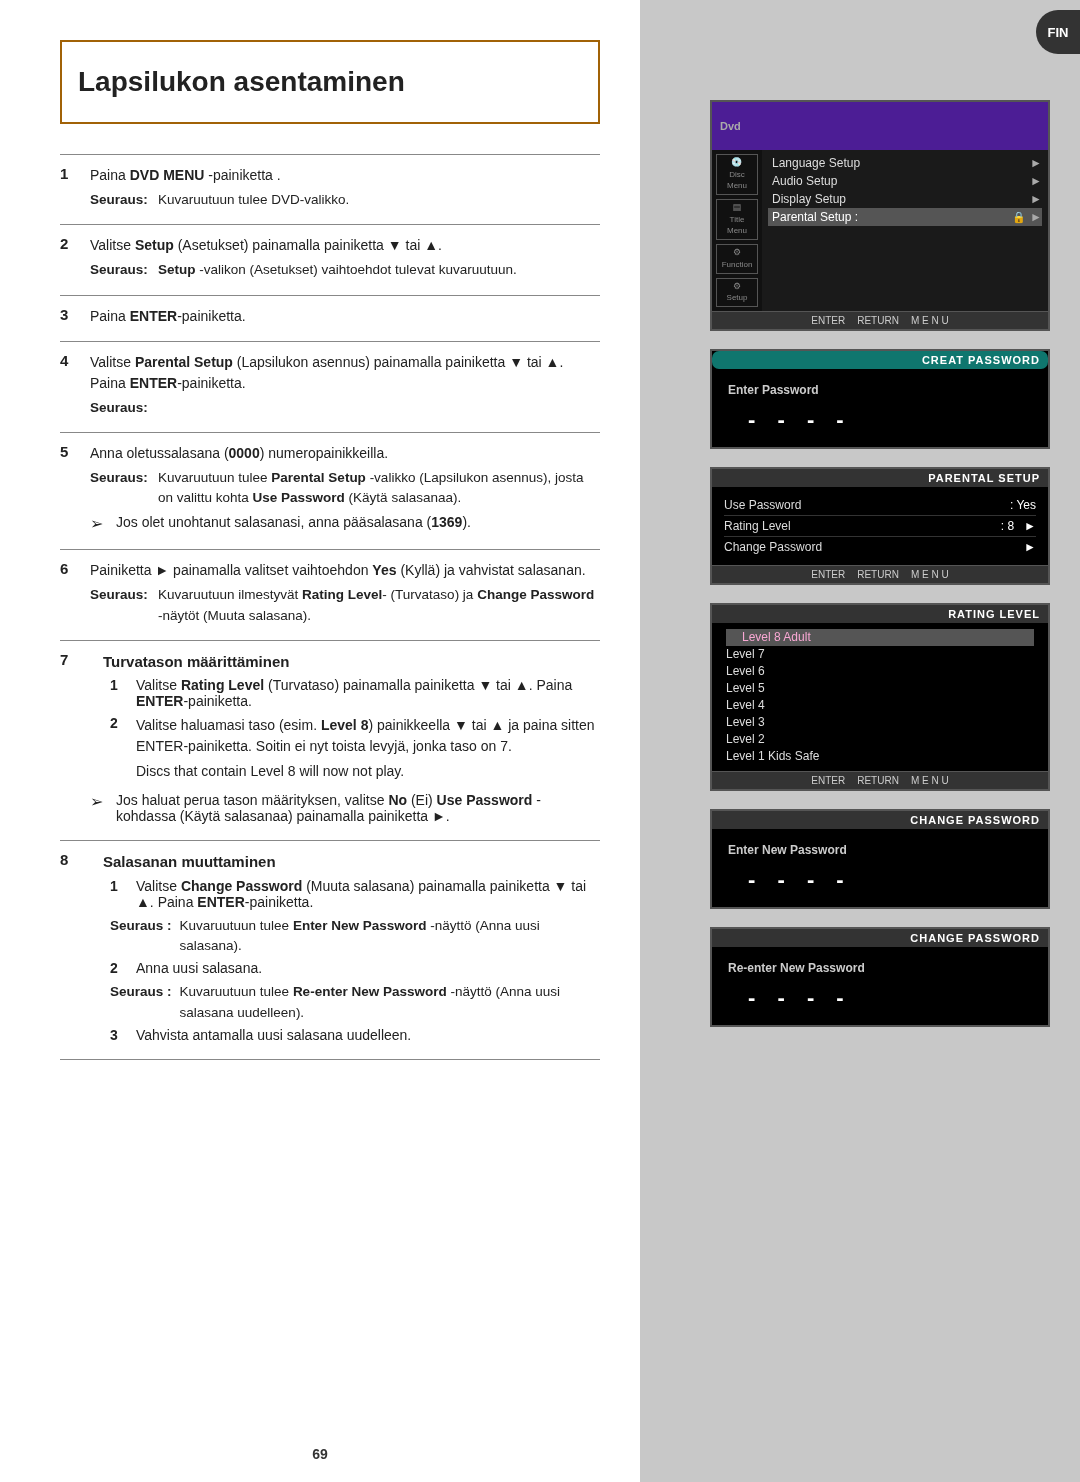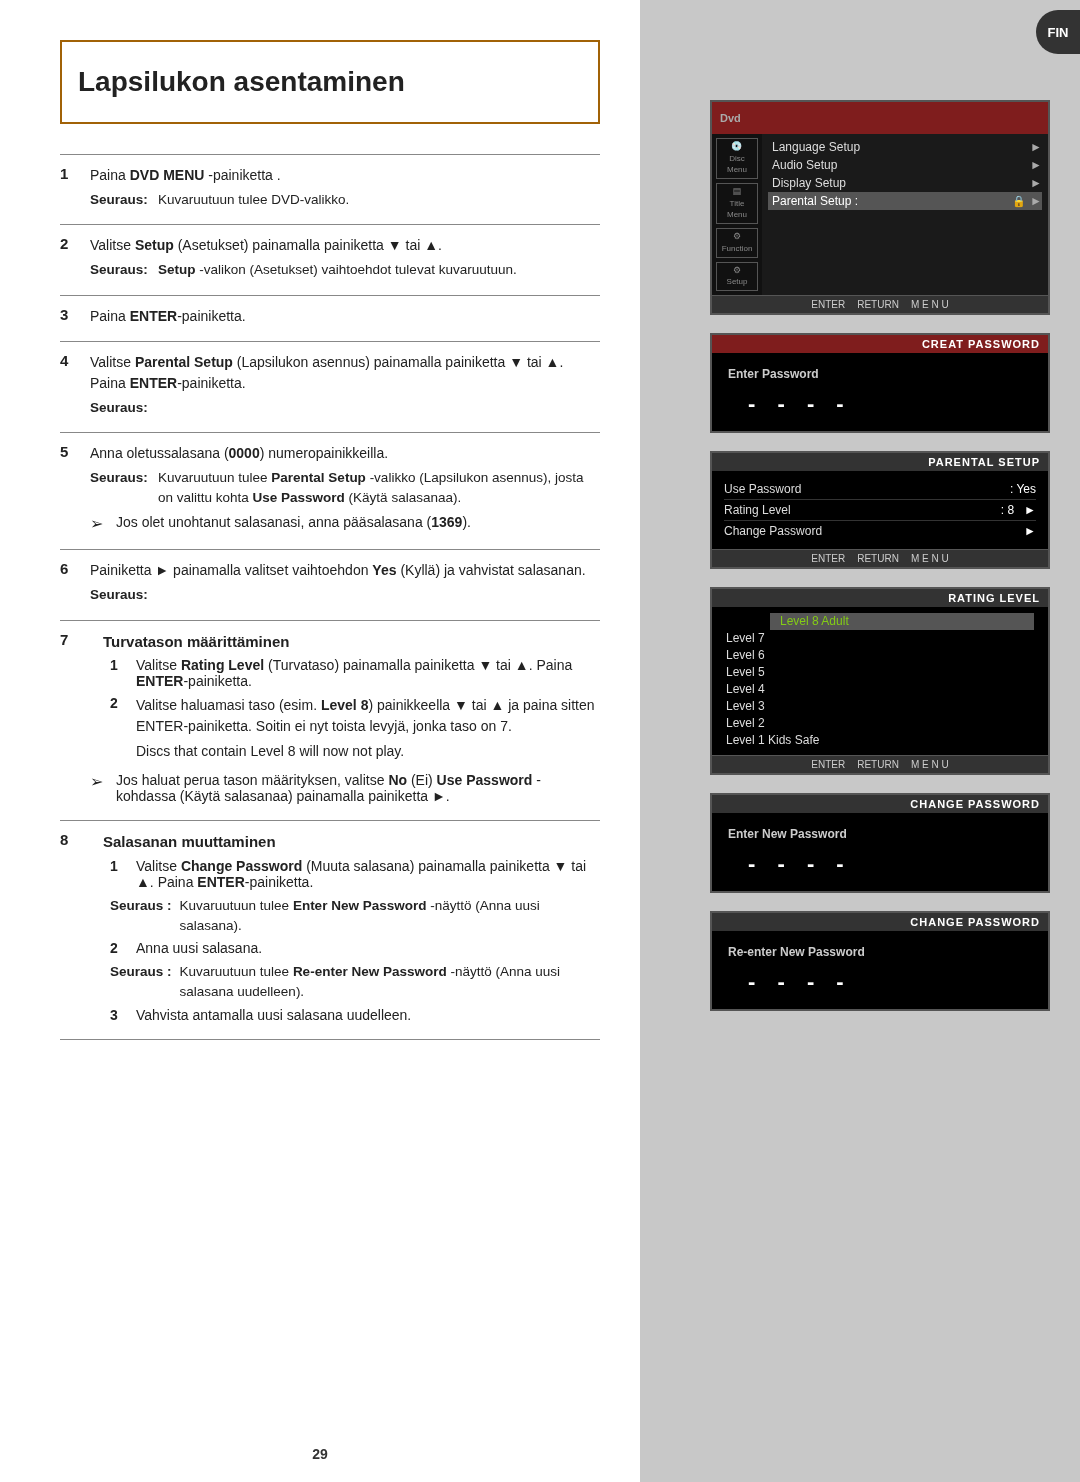--- a/index.html
+++ b/index.html
@@ -161,24 +161,24 @@
     .dvd-screen {
       width: 340px;
       background: #000;
       border: 2px solid #555;
       color: #fff;
       font-size: 12px;
       font-family: Arial, sans-serif;
     }
 
     .dvd-screen .screen-title-bar {
-      background: #7f1d1d;
+      background: #4c1d95;
       color: #aaa;
       font-size: 11px;
-      padding: 10px 8px;
+      padding: 18px 8px;
       font-weight: bold;
     }
 
     .dvd-screen .menu-row {
       display: flex;
       justify-content: space-between;
       align-items: center;
       padding: 2px 0;
       font-size: 12px;
       color: #ddd;
@@ -248,26 +248,27 @@
       width: 340px;
       background: #000;
       border: 2px solid #555;
       color: #fff;
       font-size: 12px;
       font-family: Arial, sans-serif;
     }
 
     .pwd-screen .pwd-title {
       text-align: right;
-      background: #7f1d1d;
+      background: #0f766e;
       padding: 3px 8px;
       font-size: 11px;
       font-weight: bold;
       color: #fff;
       letter-spacing: 1px;
+      border-radius: 7px;
     }
 
     .pwd-screen .pwd-body {
       padding: 14px 16px;
       display: flex;
       flex-direction: column;
       align-items: flex-start;
       gap: 10px;
     }
 
@@ -357,23 +358,22 @@
     }
 
     .rating-screen .r-item {
       padding: 1.5px 0;
       font-size: 12px;
       color: #ddd;
     }
 
     .rating-screen .r-item.selected {
       background: #555;
-      color: #84cc16;
-      padding-left: 10px;
-      margin-left: 44px;
+      color: #f9a8d4;
+      padding-left: 16px;
     }
 
     .rating-screen .bottom-bar {
       background: #333;
       display: flex;
       justify-content: center;
       gap: 12px;
       padding: 3px 6px;
       font-size: 10px;
       color: #ccc;
@@ -508,20 +508,21 @@
     </div>
     <hr class="hr">
 
     
     <div class="step">
       <span class="step-num">6</span>
       <div class="step-content">
         <p>Painiketta ► painamalla valitset vaihtoehdon <b>Yes</b> (Kyllä) ja vahvistat salasanan.</p>
         <div class="seuraus-row">
           <span class="seuraus-label">Seuraus:</span>
+          <span class="seuraus-text">Kuvaruutuun ilmestyvät <b>Rating Level</b>- (Turvataso) ja <b>Change Password</b> -näytöt (Muuta salasana).</span>
         </div>
       </div>
     </div>
     <hr class="hr">
 
     
     <div class="step">
       <span class="step-num">7</span>
       <div class="step-content">
         <p class="section-heading">Turvatason määrittäminen</p>
@@ -575,21 +576,21 @@
           <div class="sub-step">
             <span class="sub-step-num">3</span>
             <div>Vahvista antamalla uusi salasana uudelleen.</div>
           </div>
         </div>
       </div>
     </div>
     <hr class="hr">
 
     
-    <div class="page-number">29</div>
+    <div class="page-number">69</div>
   </div>
 
   <div class="right-panel">
 
     <div class="fin-badge">FIN</div>
 
     <div class="dvd-screen">
       <div class="screen-title-bar">Dvd</div>
       <div class="dvd-screen-layout">
         <div class="left-icons">

